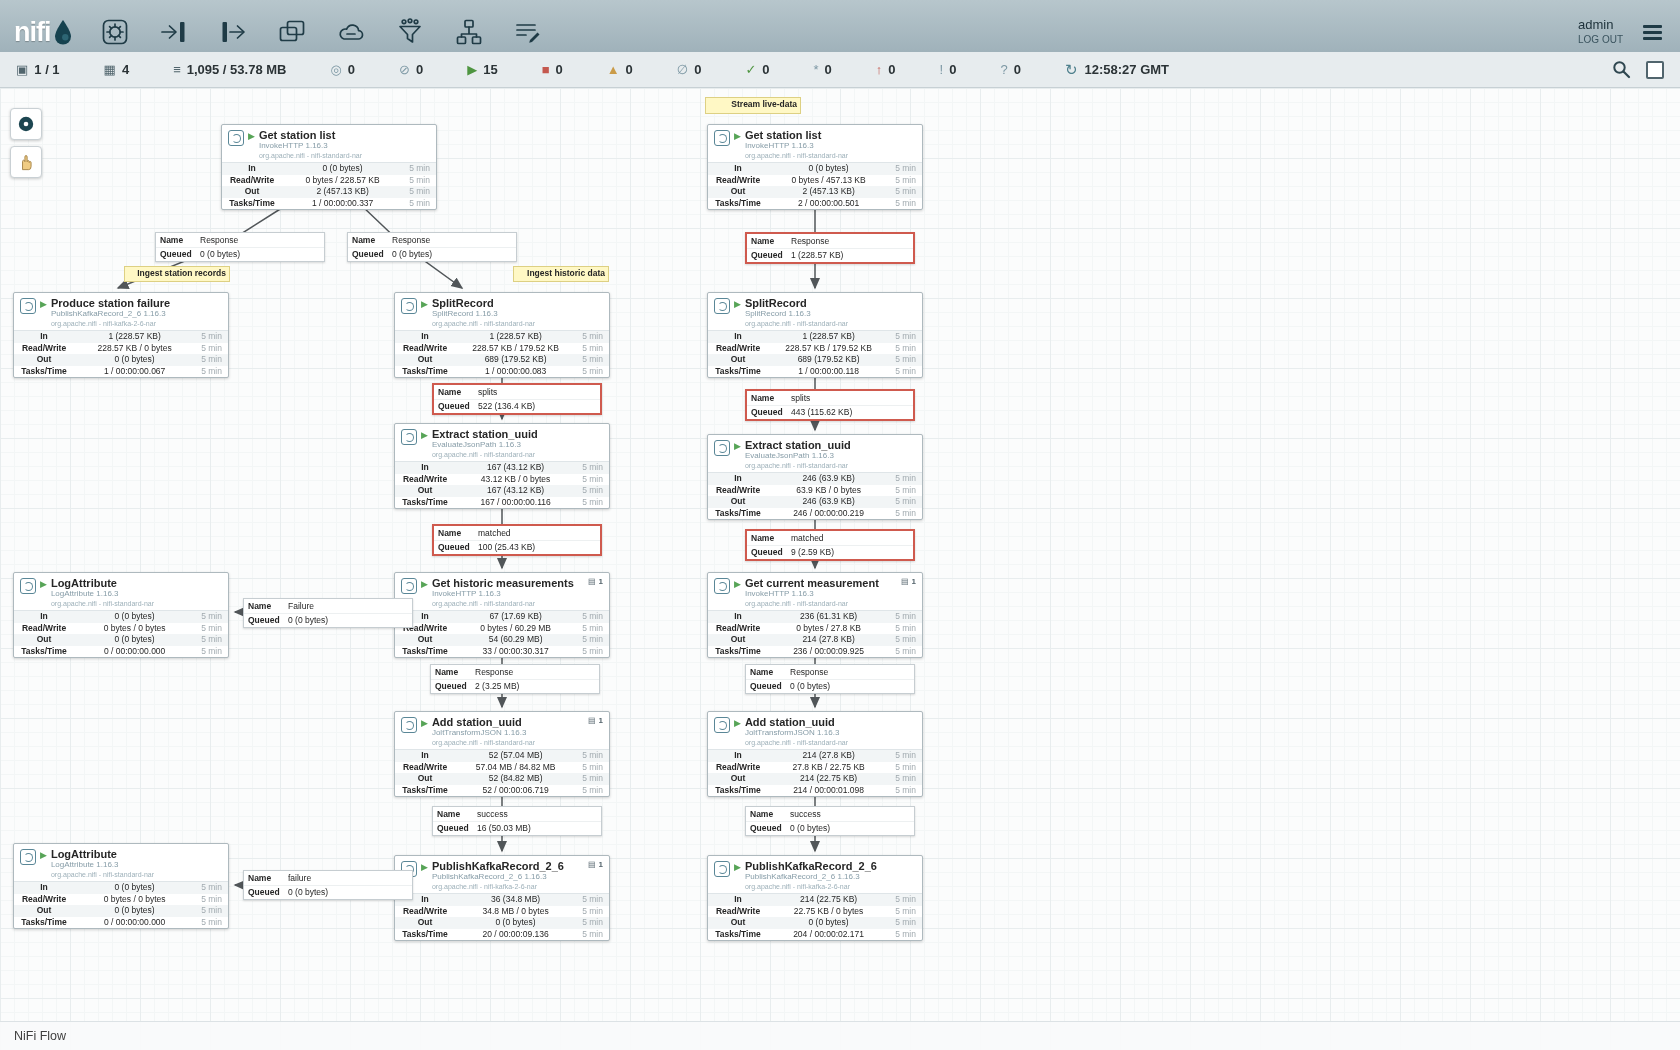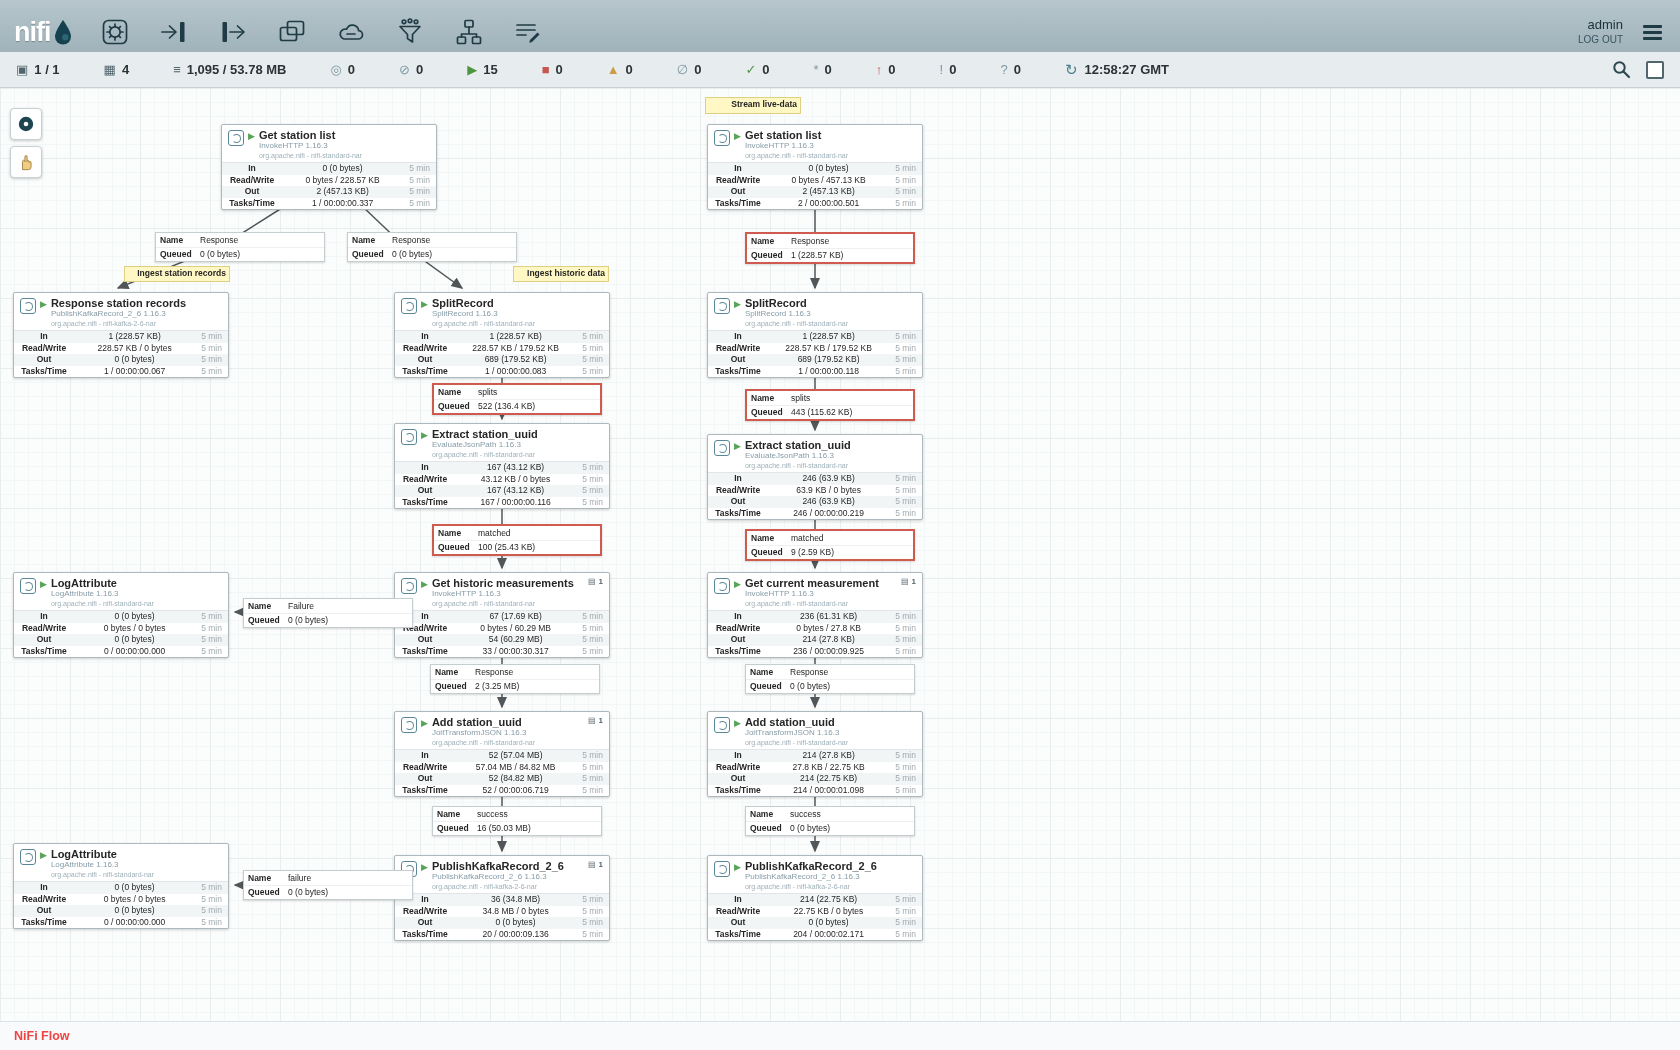--- a/index.html
+++ b/index.html
@@ -10,21 +10,21 @@
     display:flex;align-items:center;padding:0 14px;box-sizing:border-box;}
   .logo{display:flex;align-items:center;margin-right:26px;}
   .logo-text{font-size:27px;font-weight:bold;color:#ffffff;letter-spacing:-1px;
     text-shadow:0 1px 1px rgba(0,0,0,.25);}
   .logo-drop{margin-left:2px;}
   .tb-icons{display:flex;align-items:center;gap:27px;}
   .tb-icon{display:inline-flex;width:32px;height:32px;align-items:center;justify-content:center;cursor:grab;}
   .tb-icon svg{stroke:#1f3b46;fill:none;stroke-width:1.7;stroke-linecap:round;stroke-linejoin:round;}
   .tb-icon svg .fill{fill:#1f3b46;stroke:none;}
   .user-area{margin-left:auto;display:flex;align-items:center;}
-  .user-text{text-align:right;line-height:15px;}
+  .user-text{text-align:left;line-height:15px;}
   .user-name{font-size:13px;color:#20343d;}
   .logout{font-size:10px;color:#3a535e;cursor:pointer;}
   .hamburger{margin-left:16px;display:flex;flex-direction:column;gap:3px;cursor:pointer;padding:4px;}
   .hamburger span{display:block;width:19px;height:3px;background:#1f3b46;border-radius:1px;}
   
   #statusbar{position:absolute;top:52px;left:0;right:0;height:36px;background:#e7ecee;
     border-bottom:1px solid #c7d0d4;display:flex;align-items:center;padding:0 16px;box-sizing:border-box;}
   #sb-items{display:flex;align-items:center;}
   .sb-item{display:inline-flex;align-items:center;margin-right:44px;}
   .sb-icon{font-size:13px;margin-right:6px;line-height:1;}
@@ -78,21 +78,21 @@
   .conn-val{color:#262626;white-space:nowrap;}
   
   .flow-label{position:absolute;background:#fff8c5;border:1px solid #ddd083;color:#262626;
     font-size:8.5px;font-weight:bold;padding:1px 3px;box-sizing:border-box;overflow:hidden;white-space:nowrap;cursor:move;text-align:right;}
   
   .palette-btn{position:absolute;left:10px;width:30px;height:30px;background:#fff;border:1px solid #c9d0d4;
     border-radius:4px;box-shadow:0 1px 3px rgba(0,0,0,.2);display:flex;align-items:center;justify-content:center;cursor:pointer;}
   
   #breadcrumb-bar{position:absolute;left:0;right:0;bottom:0;height:28px;background:rgba(249,250,251,.93);
     border-top:1px solid #dce2e5;display:flex;align-items:center;padding:0 14px;}
-  #breadcrumb{font-size:12.5px;font-weight:bold;color:#ef4444;cursor:pointer;}
+  #breadcrumb{font-size:12.5px;font-weight:normal;color:#404040;cursor:pointer;}
 </style>
 </head>
 <body>
 
 <header id="toolbar">
   <div class="logo">
     <span class="logo-text">nifi</span>
     <svg class="logo-drop" width="20" height="27" viewBox="0 0 20 27">
       <path d="M10,1 C10,1 2,12 2,17.5 a8,8 0 0 0 16,0 C18,12 10,1 10,1 z" fill="#16424f"></path>
       <circle cx="12.3" cy="18.2" r="3.2" fill="#2d6573"></circle>
@@ -351,21 +351,21 @@
           <span class="stat-value">2 / 00:00:00.501</span>
           <span class="stat-window">5 min</span>
         </div>
       </div>
     </div>
     <div class="processor" style="left: 13px; top: 204px;">
       <div class="proc-header">
         <span class="proc-left-icon"></span>
         <span class="run-icon">▶</span>
         <div class="titles">
-          <div class="proc-name">Response station records</div>
+          <div class="proc-name">Produce station failure</div>
           <div class="proc-type">PublishKafkaRecord_2_6 1.16.3</div>
           <div class="proc-bundle">org.apache.nifi - nifi-kafka-2-6-nar</div>
         </div>
       </div>
       <div class="proc-stats">
         <div class="stat-row alt">
           <span class="stat-label">In</span>
           <span class="stat-value">1 (228.57 KB)</span>
           <span class="stat-window">5 min</span>
         </div>

